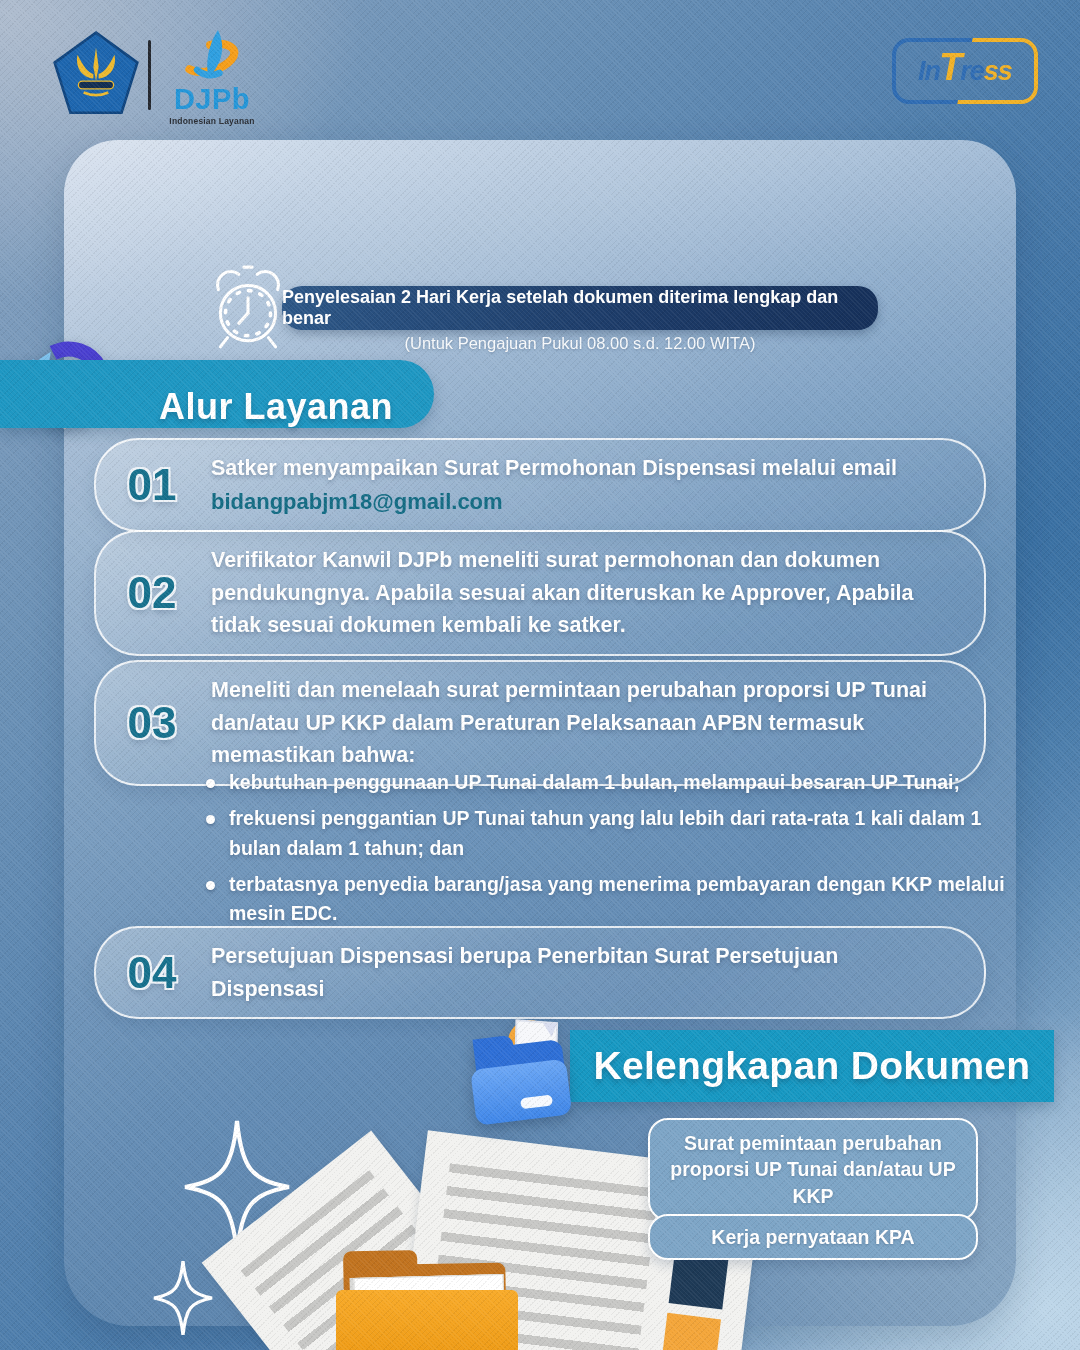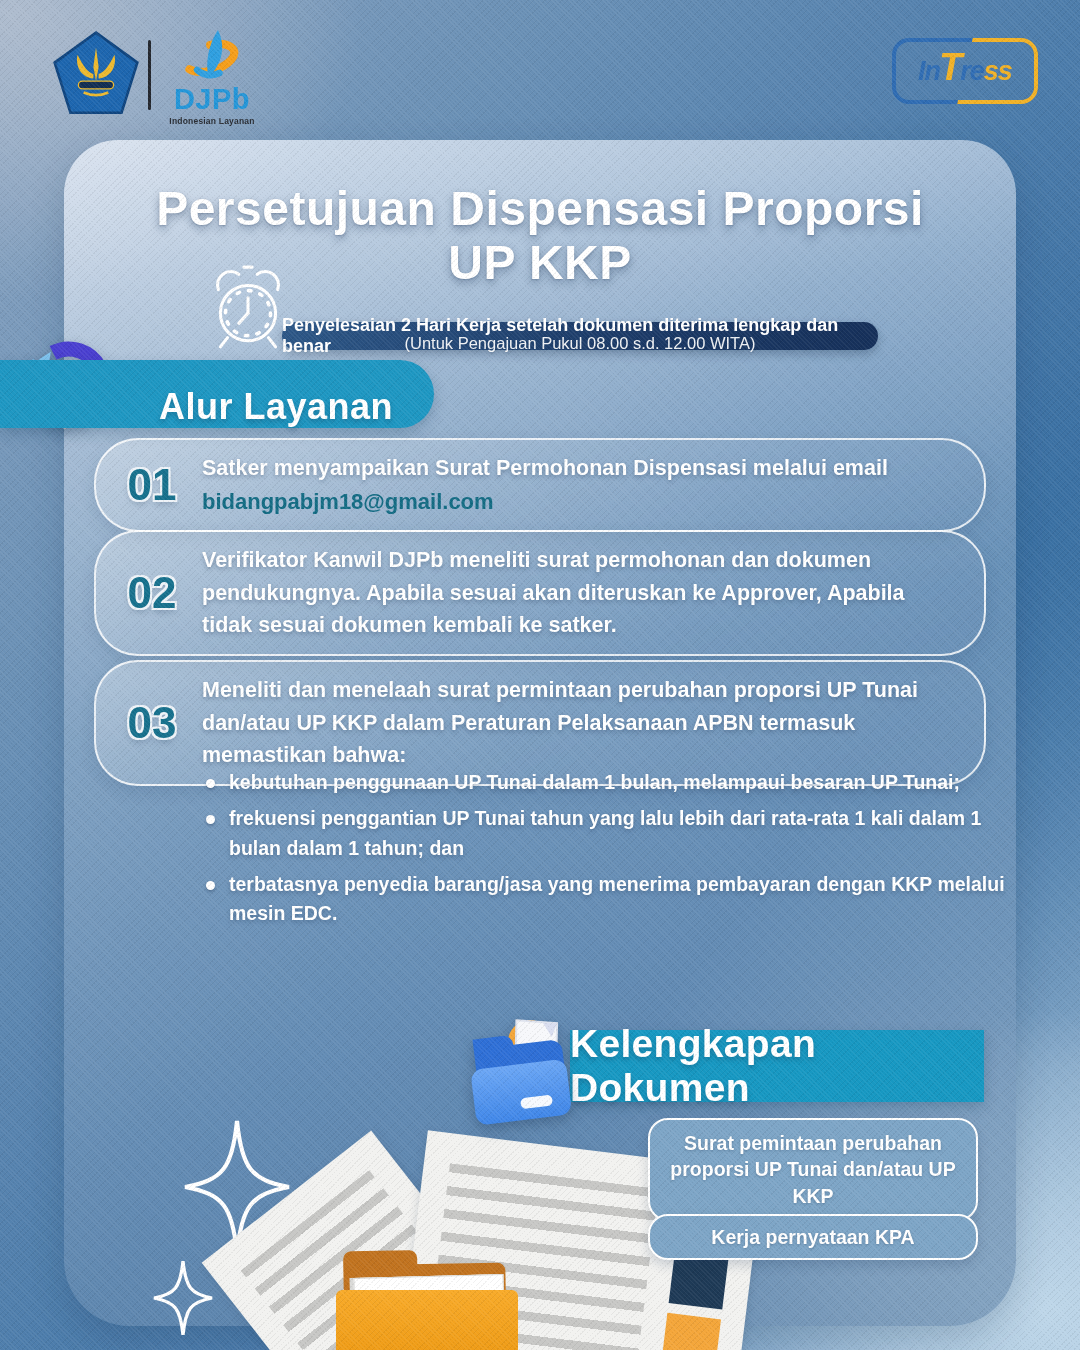--- a/index.html
+++ b/index.html
@@ -40,55 +40,55 @@
   .intress-text{position:absolute;inset:0;display:flex;align-items:center;justify-content:center;
     font-weight:800;font-style:italic;font-size:27px;letter-spacing:-1px;}
   .intress-text .b{color:#2f6cb3;} .intress-text .y{color:#f2b228;}
   .intress-text .big{font-size:38px;margin:-8px -1px 0 -1px;}
   
   .title{position:absolute;left:0;right:0;top:150px;text-align:center;color:#fff;
     font-size:48px;font-weight:800;line-height:1.12;letter-spacing:.5px;
     text-shadow:0 4px 8px rgba(28,52,86,.38),0 1px 2px rgba(28,52,86,.25);}
   
   .clock{position:absolute;left:205px;top:262px;width:86px;height:90px;}
-  .sla-badge{position:absolute;left:282px;top:286px;width:596px;height:28px;border-radius:20px;
+  .sla-badge{position:absolute;left:282px;top:286px;width:596px;height:44px;border-radius:20px;
     background:linear-gradient(90deg,#2d5787 0%,#1d3c69 55%,#16305a 100%);
     color:#fff;font-size:18px;font-weight:700;display:flex;align-items:center;justify-content:center;
-    box-shadow:0 4px 10px rgba(18,40,70,.3);margin-top:36px;}
+    box-shadow:0 4px 10px rgba(18,40,70,.3);}
   .sla-note{position:absolute;left:282px;top:334px;width:596px;text-align:center;
     color:rgba(255,255,255,.93);font-size:16.5px;font-weight:500;
     text-shadow:0 1px 3px rgba(28,52,86,.3);}
   
   .alur-pill{position:absolute;left:0;top:360px;width:434px;height:68px;
     border-radius:0 34px 34px 0;background:#1e97c2;
     box-shadow:0 6px 14px rgba(16,60,90,.25);
     display:flex;align-items:flex-end;justify-content:center;padding-left:118px;box-sizing:border-box;}
   .alur-pill span{color:#fff;font-size:36px;font-weight:800;letter-spacing:.5px;
     text-shadow:0 3px 5px rgba(18,60,90,.35);}
   .cycle{position:absolute;left:12px;top:328px;width:108px;height:108px;filter:drop-shadow(0 4px 6px rgba(20,40,70,.3));}
   
   .step-card{position:absolute;left:94px;width:892px;box-sizing:border-box;
     border:2.5px solid rgba(255,255,255,.82);border-radius:44px;
     background:linear-gradient(155deg,rgba(255,255,255,.32) 0%,rgba(255,255,255,.10) 45%,rgba(128,158,193,.18) 100%);
     box-shadow:0 6px 16px rgba(28,55,92,.14);
-    display:flex;align-items:center;gap:6px;padding:12px 30px 12px 12px;}
+    display:flex;align-items:center;gap:15px;padding:12px 30px 12px 12px;}
   .step-num{flex:none;width:88px;text-align:center;font-size:44px;font-weight:800;color:#17718d;
     text-shadow:-2px -2px 0 #eef3f8,2px -2px 0 #eef3f8,-2px 2px 0 #eef3f8,2px 2px 0 #eef3f8,0 4px 6px rgba(25,50,80,.28);}
   .step-text{color:#fff;font-size:21.5px;font-weight:700;line-height:1.52;
     text-shadow:0 2px 4px rgba(25,48,80,.35);}
   .step-email{display:block;color:#146c84;font-size:22px;font-weight:800;text-shadow:none;}
   #card1{top:438px;} #card2{top:530px;} #card3{top:660px;} #card4{top:926px;}
   
   .bullets{position:absolute;left:192px;top:757px;width:806px;margin:11px;padding:0;list-style:none;}
   .bullets li{position:relative;padding-left:26px;margin-bottom:7px;color:#fff;
     font-size:19.5px;font-weight:700;line-height:1.5;text-shadow:0 2px 4px rgba(25,48,80,.35);}
   .bullets li::before{content:"";position:absolute;left:3px;top:11px;width:9px;height:9px;border-radius:50%;
     background:#fff;box-shadow:0 2px 3px rgba(25,48,80,.35);}
   
-  .kel-band{position:absolute;left:570px;top:1030px;width:414px;height:72px;background:#1798c2;
+  .kel-band{position:absolute;left:570px;top:1030px;width:484px;height:72px;background:#1798c2;
     display:flex;align-items:center;justify-content:center;box-shadow:0 5px 12px rgba(16,60,90,.25);}
   .kel-band span{color:#fff;font-size:39px;font-weight:800;letter-spacing:.3px;
     text-shadow:0 3px 5px rgba(18,60,90,.35);}
   .folder-icon{position:absolute;left:462px;top:1016px;width:126px;height:128px;
     filter:drop-shadow(0 5px 7px rgba(20,45,80,.35));}
   .doc-pill{position:absolute;left:648px;width:330px;box-sizing:border-box;
     border:2.5px solid #fff;border-radius:20px;background:#7da5c6;
     display:flex;align-items:center;justify-content:center;text-align:center;
     color:#fff;font-size:19.5px;font-weight:800;line-height:1.35;
     text-shadow:0 1px 3px rgba(25,48,80,.3);box-shadow:0 5px 12px rgba(25,50,85,.2);}
@@ -145,24 +145,20 @@
     <div class="intress-text">
       <span class="b">In</span>
         <span class="y big">T</span>
         <span class="b">re</span>
         <span class="y">ss</span>
     </div>
   </div>
 
   <div class="panel"></div>
 
-  <h1 class="title">
-    <span>Persetujuan Dispensasi Proporsi</span><br>
-    <span>UP KKP</span>
-  </h1>
 
   <svg class="clock" viewBox="0 0 84 88">
     <g stroke="#fff" stroke-width="3" fill="none" stroke-linecap="round">
       <path d="M13,27 A13,13 0 0 1 33,12"></path>
       <path d="M51,12 A13,13 0 0 1 71,27"></path>
       <path d="M38,5 h8"></path>
       <circle cx="42" cy="50" r="27"></circle>
       <circle cx="42" cy="50" r="22" stroke-width="3.5" stroke-dasharray="2.5 9"></circle>
       <path d="M42,50 L42,35"></path>
       <path d="M42,50 L33,60"></path>
@@ -202,20 +198,24 @@
     <div class="step-num">03</div>
     <div class="step-text">Meneliti dan menelaah surat permintaan perubahan proporsi UP Tunai dan/atau UP KKP dalam Peraturan Pelaksanaan APBN termasuk memastikan bahwa:</div>
   </div>
 
   <ul class="bullets">
     <li>kebutuhan penggunaan UP Tunai dalam 1 bulan, melampaui besaran UP Tunai;</li>
     <li>frekuensi penggantian UP Tunai tahun yang lalu lebih dari rata-rata 1 kali dalam 1 bulan dalam 1 tahun; dan</li>
     <li>terbatasnya penyedia barang/jasa yang menerima pembayaran dengan KKP melalui mesin EDC.</li>
   </ul>
 
+  <div class="step-card" id="card4">
+    <div class="step-num">04</div>
+    <div class="step-text">Persetujuan Dispensasi berupa Penerbitan Surat Persetujuan Dispensasi</div>
+  </div>
 
   <svg class="sparkle" id="sparkle-big" viewBox="0 0 100 120">
     <path d="M50,4 C54,44 62,54 94,60 C62,66 54,76 50,116 C46,76 38,66 6,60 C38,54 46,44 50,4 Z" stroke-width="3.5"></path>
   </svg>
   <svg class="sparkle" id="sparkle-small" viewBox="0 0 100 120">
     <path d="M50,4 C54,44 62,54 94,60 C62,66 54,76 50,116 C46,76 38,66 6,60 C38,54 46,44 50,4 Z" stroke-width="5"></path>
   </svg>
   <div id="page-teal"></div>
   <div class="page" id="page1">
       <div class="lines"></div>

